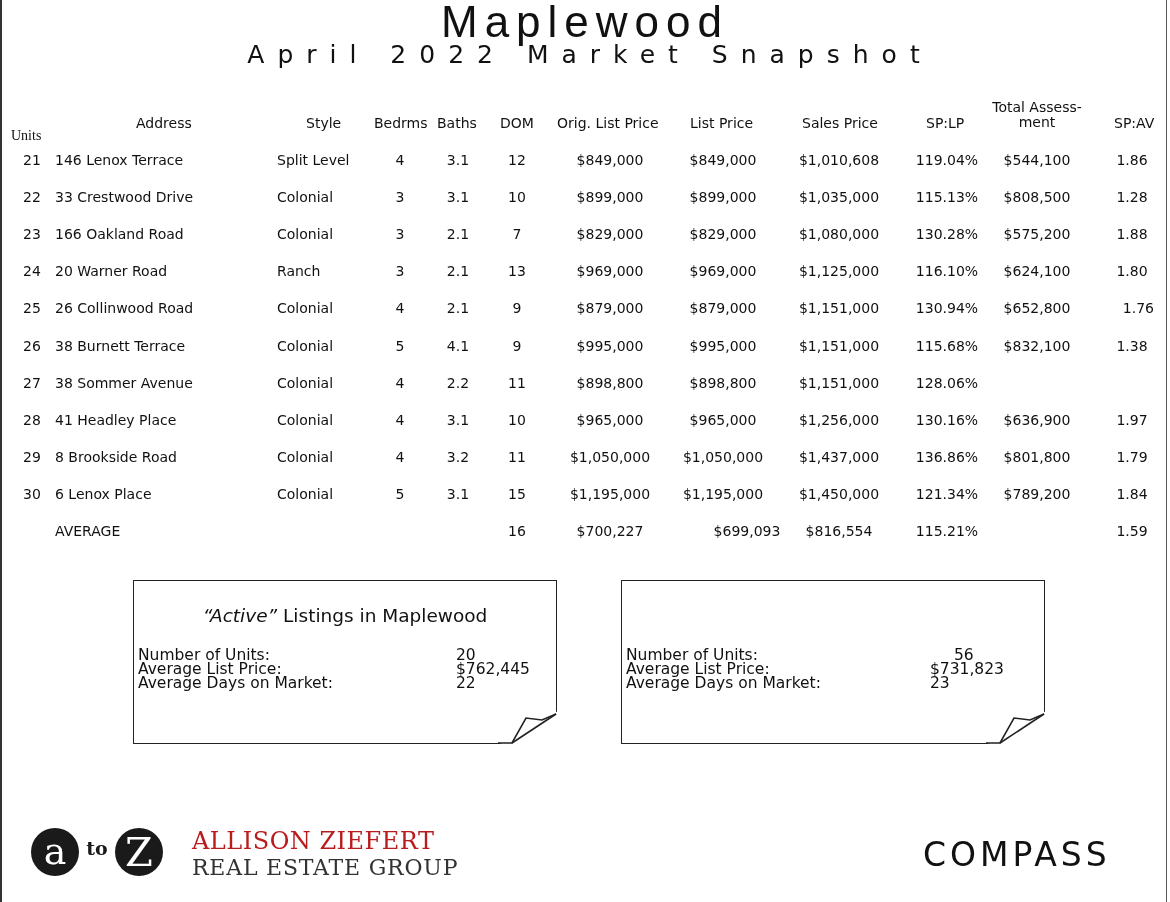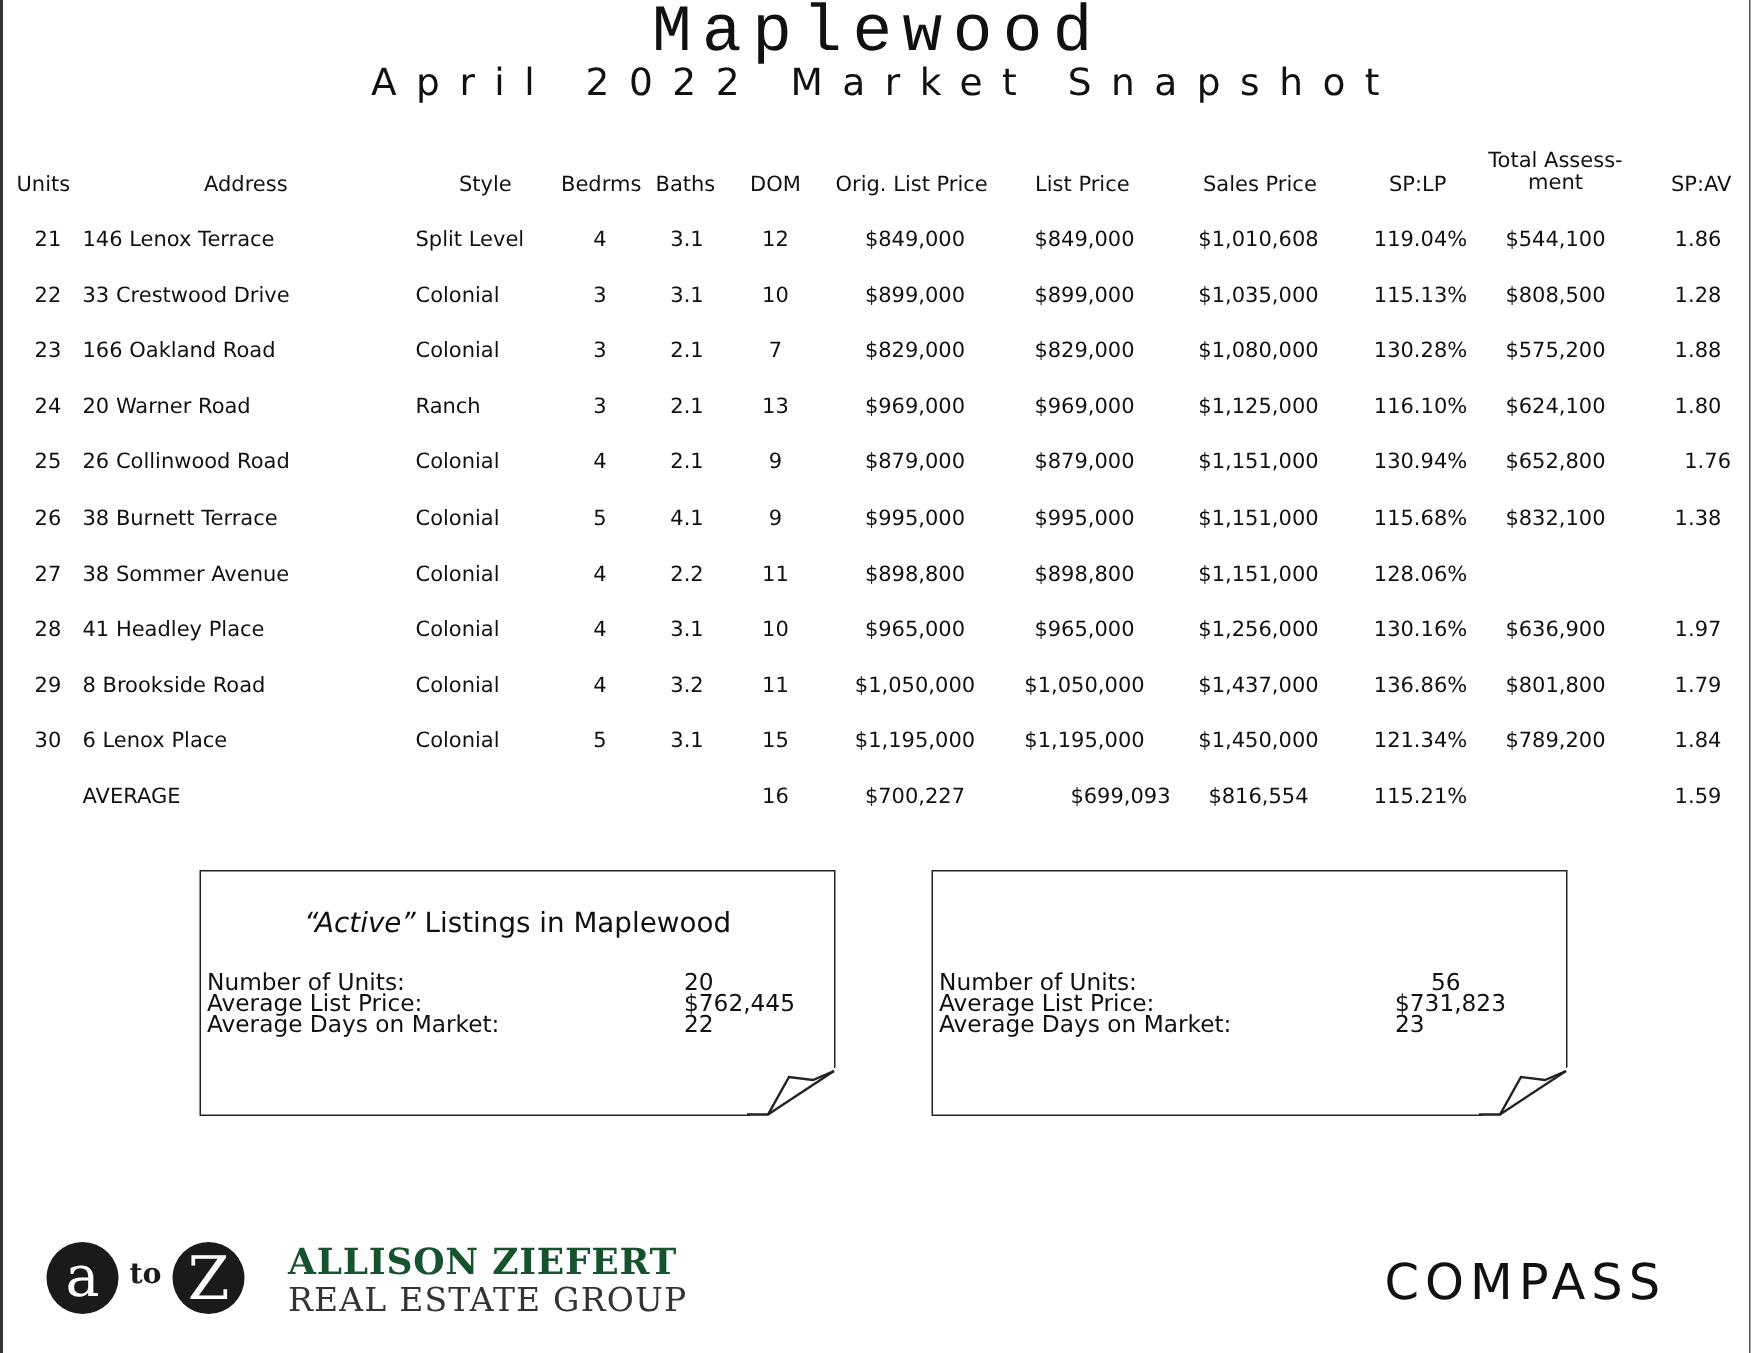--- a/index.html
+++ b/index.html
@@ -3,54 +3,54 @@
 <meta charset="utf-8">
 <style>
   * { box-sizing: border-box; margin: 0; padding: 0; }
   html, body { width: 1170px; height: 902px; background: #ffffff; overflow: hidden; }
   body { position: relative; font-family: "DejaVu Sans", sans-serif; color: #111111; }
 
   .page-border-left { position: absolute; left: 0; top: 0; width: 2px; height: 902px; background: #333333; }
   .page-border-right { position: absolute; left: 1166px; top: 0; width: 1px; height: 902px; background: #555555; }
 
   .title { position: absolute; left: 0; top: 0; width: 1170px; text-align: center;
-           font-family: Liberation Mono, monospace; font-size: 44px; letter-spacing: 7px; line-height: 44px;
+           font-family: Liberation Sans, sans-serif; font-size: 44px; letter-spacing: 7px; line-height: 44px;
            font-weight: normal; }
   .subtitle { position: absolute; left: 0; top: 40px; width: 1170px; text-align: center;
               font-family: "DejaVu Sans", sans-serif; font-size: 25px; letter-spacing: 13px; line-height: 30px; padding-left: 10px; }
 
   .hdr { position: absolute; font-size: 14px; line-height: 15px; color: #111; white-space: nowrap; }
   .c { text-align: center; }
 
   .row { position: absolute; left: 0; width: 1170px; height: 37px; }
   .cell { position: absolute; top: 0; font-size: 14px; line-height: 18px; white-space: nowrap; }
 
   .note { position: absolute; background: #fff; border: 1.5px solid #222; }
   .note-title { position: absolute; left: 0; top: 24px; width: 100%; text-align: center; font-size: 18.5px; line-height: 22px; }
   .note-title em { font-style: oblique; }
   .note-row { position: absolute; left: 4px; font-size: 15.5px; line-height: 15px; }
   .note-val { position: absolute; font-size: 15.5px; line-height: 15px; }
   .curl { position: absolute; right: -2px; bottom: -2px; width: 60px; height: 34px; }
 
   .logo-atoz { position: absolute; left: 30px; top: 827px; width: 150px; height: 50px; }
-  .brand-name { position: absolute; left: 192px; top: 828px; font-family: "DejaVu Serif", serif; font-size: 24px; line-height: 26px; letter-spacing: 0.5px; font-weight: bold; color: #14532d; }
+  .brand-name { position: absolute; left: 192px; top: 828px; font-family: "DejaVu Serif", serif; font-size: 24px; line-height: 26px; letter-spacing: 0.5px; font-weight: normal; color: #b91c1c; }
   .brand-sub { position: absolute; left: 192px; top: 855px; font-family: "DejaVu Serif", serif; font-size: 22px; line-height: 26px; letter-spacing: 0.8px; color: #333; }
   .compass { position: absolute; left: 923px; top: 836px; font-family: "DejaVu Sans", sans-serif; font-size: 33px; line-height: 38px; letter-spacing: 4px; color: #111; }
 </style>
 </head>
 <body>
 
 <div class="page-border-left"></div>
 <div class="page-border-right"></div>
 
 <div class="title">Maplewood</div>
 <div class="subtitle">April 2022 Market Snapshot</div>
 
 <div>
-  <div class="hdr" style="left:11px; top:116px;">Units</div>
+  <div class="hdr" style="left:11px; top:128px;font-family:Liberation Serif, serif;">Units</div>
   <div class="hdr" style="left:136px; top:116px;">Address</div>
   <div class="hdr" style="left:306px; top:116px;">Style</div>
   <div class="hdr" style="left:374px; top:116px;">Bedrms</div>
   <div class="hdr" style="left:437px; top:116px;">Baths</div>
   <div class="hdr" style="left:500px; top:116px;">DOM</div>
   <div class="hdr" style="left:557px; top:116px;">Orig. List Price</div>
   <div class="hdr" style="left:690px; top:116px;">List Price</div>
   <div class="hdr" style="left:802px; top:116px;">Sales Price</div>
   <div class="hdr" style="left:926px; top:116px;">SP:LP</div>
   <div class="hdr c" style="left:992px; top:100px; width:90px;">

